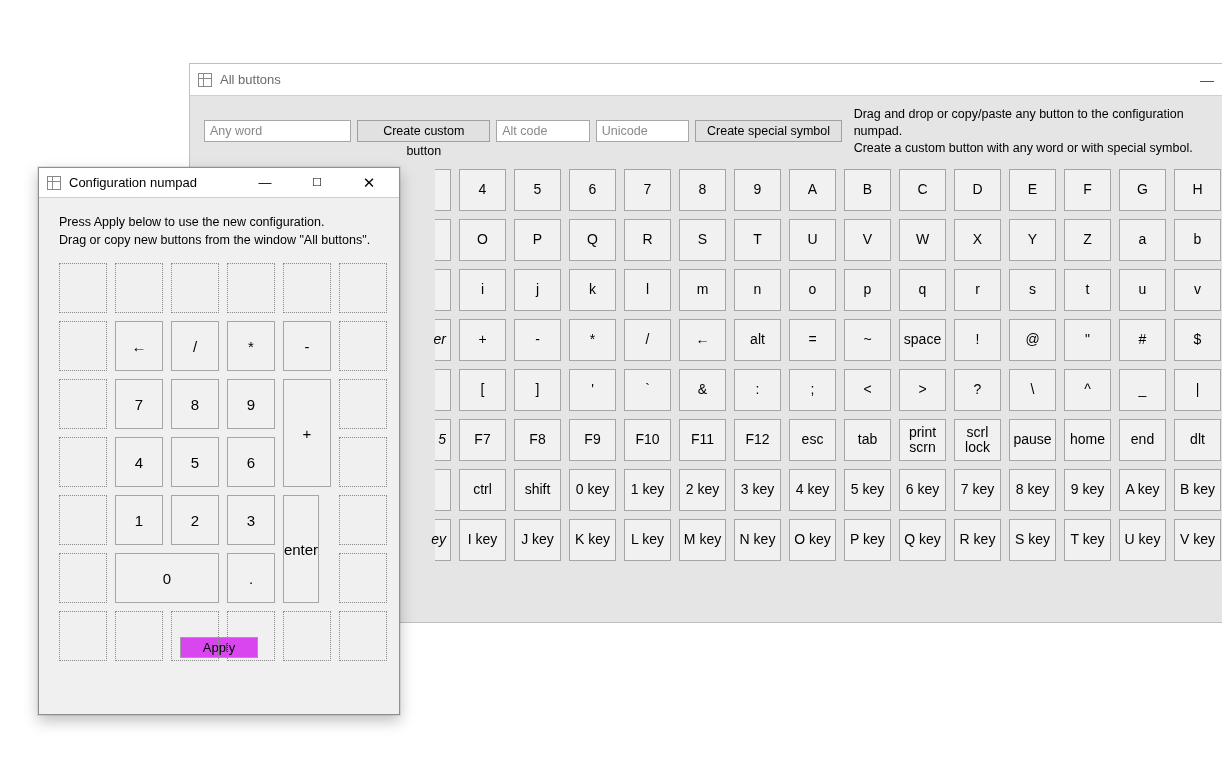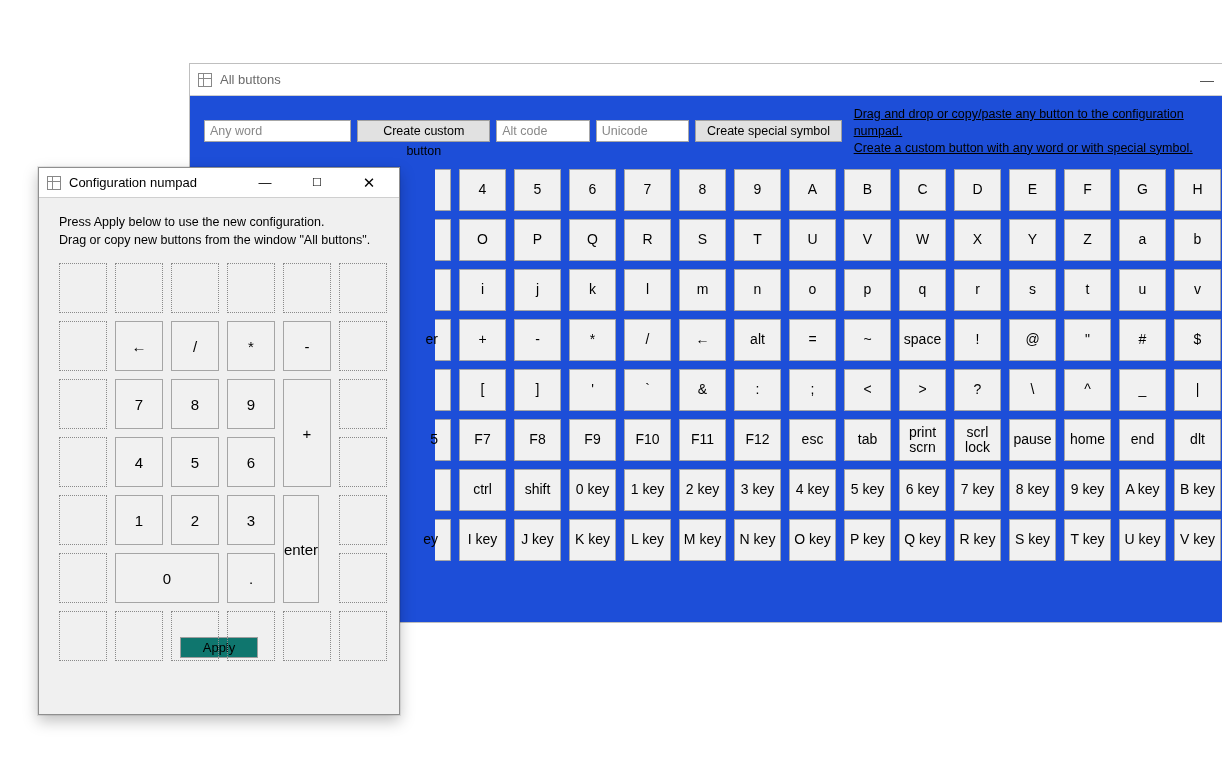--- a/index.html
+++ b/index.html
@@ -17,21 +17,21 @@
 
   
   .all-window {
     position: absolute;
     left: 189px;
     top: 63px;
     width: 1033px;   
     height: 560px;
     border: 1px solid #bfbfbf;
     border-right: none;
-    background: #1d4ed8;
+    background: #e5e5e5;
   }
   .win-titlebar {
     height: 32px;
     display: flex;
     align-items: center;
     gap: 8px;
     padding: 0 8px;
     border-bottom: 1px solid #cfcfcf;
     background: #ffffff;
     color: #6a6a6a;
@@ -82,21 +82,20 @@
     line-height:20px;
     text-align:center;
     cursor:default;
   }
   .flat-button.wide { width:156px; }
   .hint-text {
     font-size:12.5px;
     color:#000;
     line-height:1.35;
     margin-left: 6px;
-    text-decoration: underline;
   }
 
   .keys-area {
     position: relative;
     padding: 6px 0 0 245px;  
   }
   .keys-row {
     display: flex;
     gap: 8px;
     margin-bottom: 8px;
@@ -112,21 +111,22 @@
     font-size:14px;
     text-align:center;
     line-height:1.05;
     white-space:pre-line;
     color:#000;
   }
   .keybtn.partial-left {
     width: 16px;
     border-left:none;
     justify-content:flex-end;
-    padding-right:12px;
+    padding-right:4px;
+    font-style:italic;
   }
 
   
   .cfg-window {
     position:absolute;
     left:38px;
     top:167px;
     width:362px;
     height:548px;
     background:#f0f0f0;
@@ -172,21 +172,21 @@
     border:1.5px solid #a5a5a5;
     display:flex;
     align-items:center;
     justify-content:center;
     font-size:15px;
   }
 
   .apply-bar { text-align:center; margin-top:4px; }
   .apply-btn {
     display:inline-block;
-    background:#0f766e;
+    background:#d946ef;
     border:1px solid #9e9e9e;
     padding:2px 22px;
     font-size:13px;
   }
 </style>
 </head>
 <body>
 
 <div class="all-window">
   <div class="win-titlebar">

